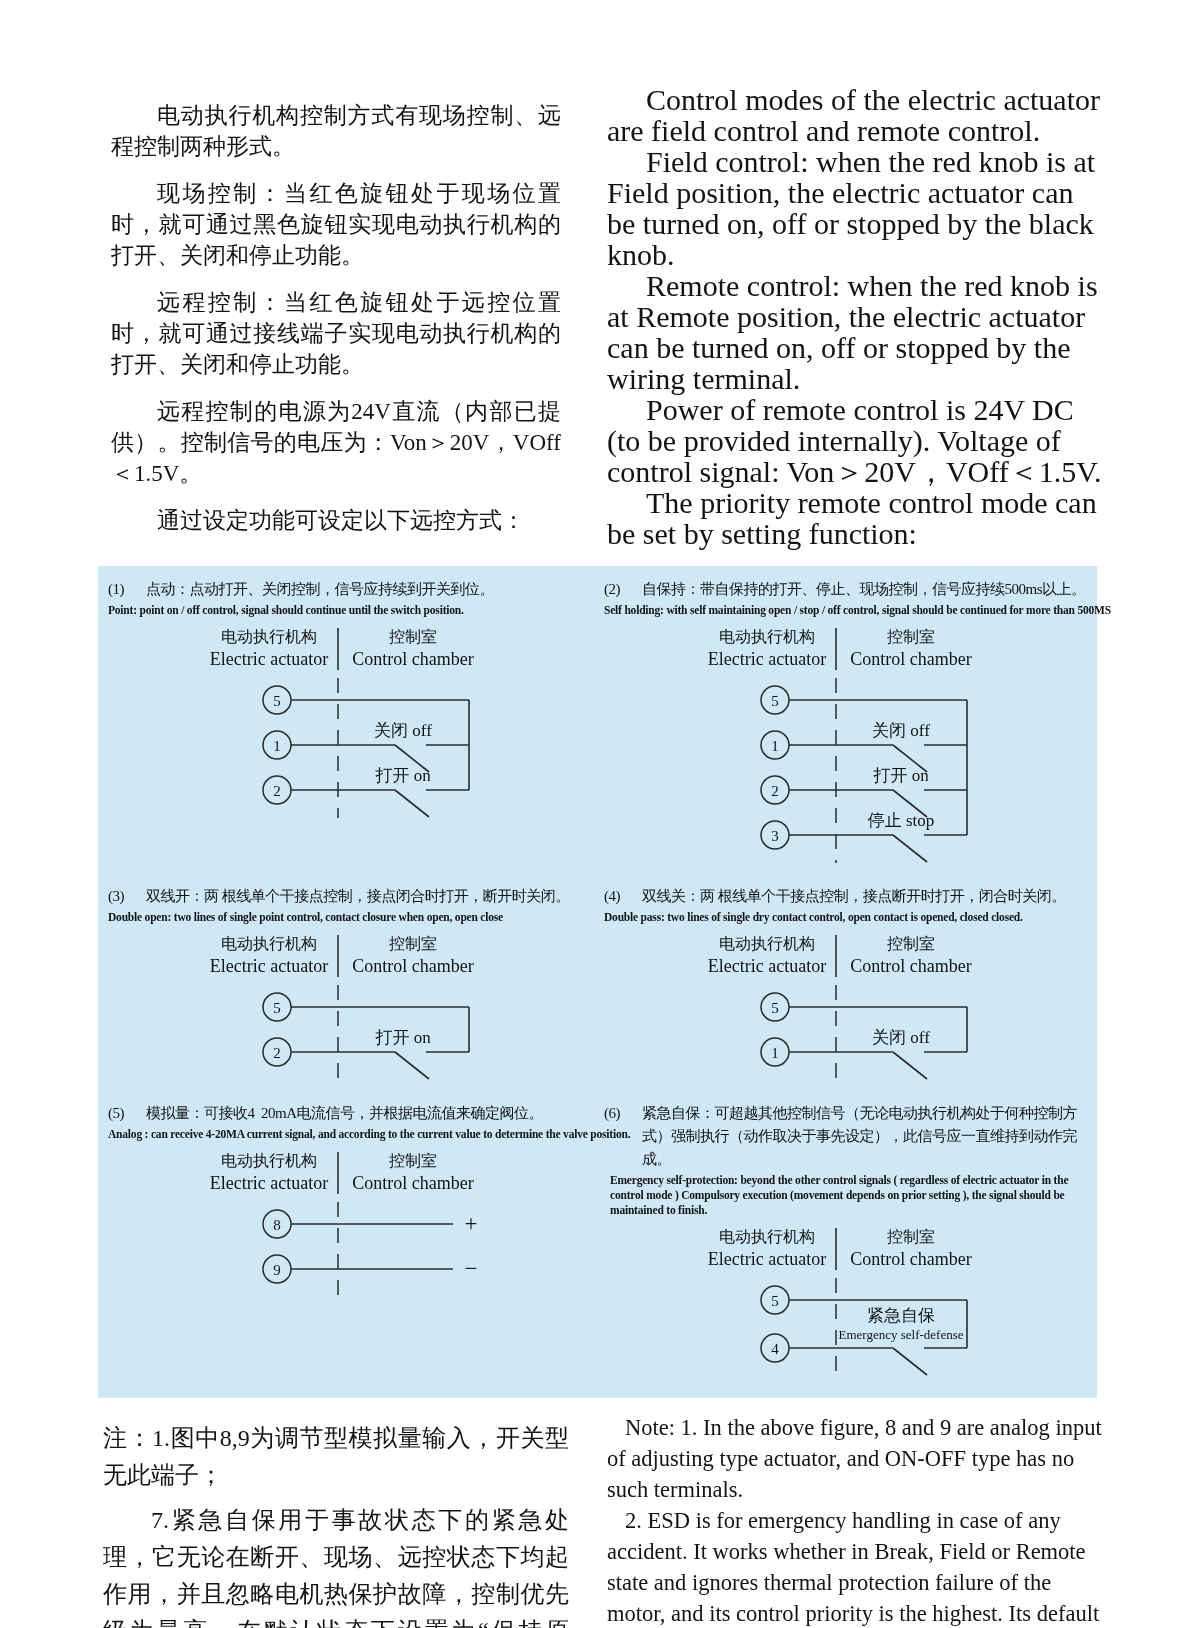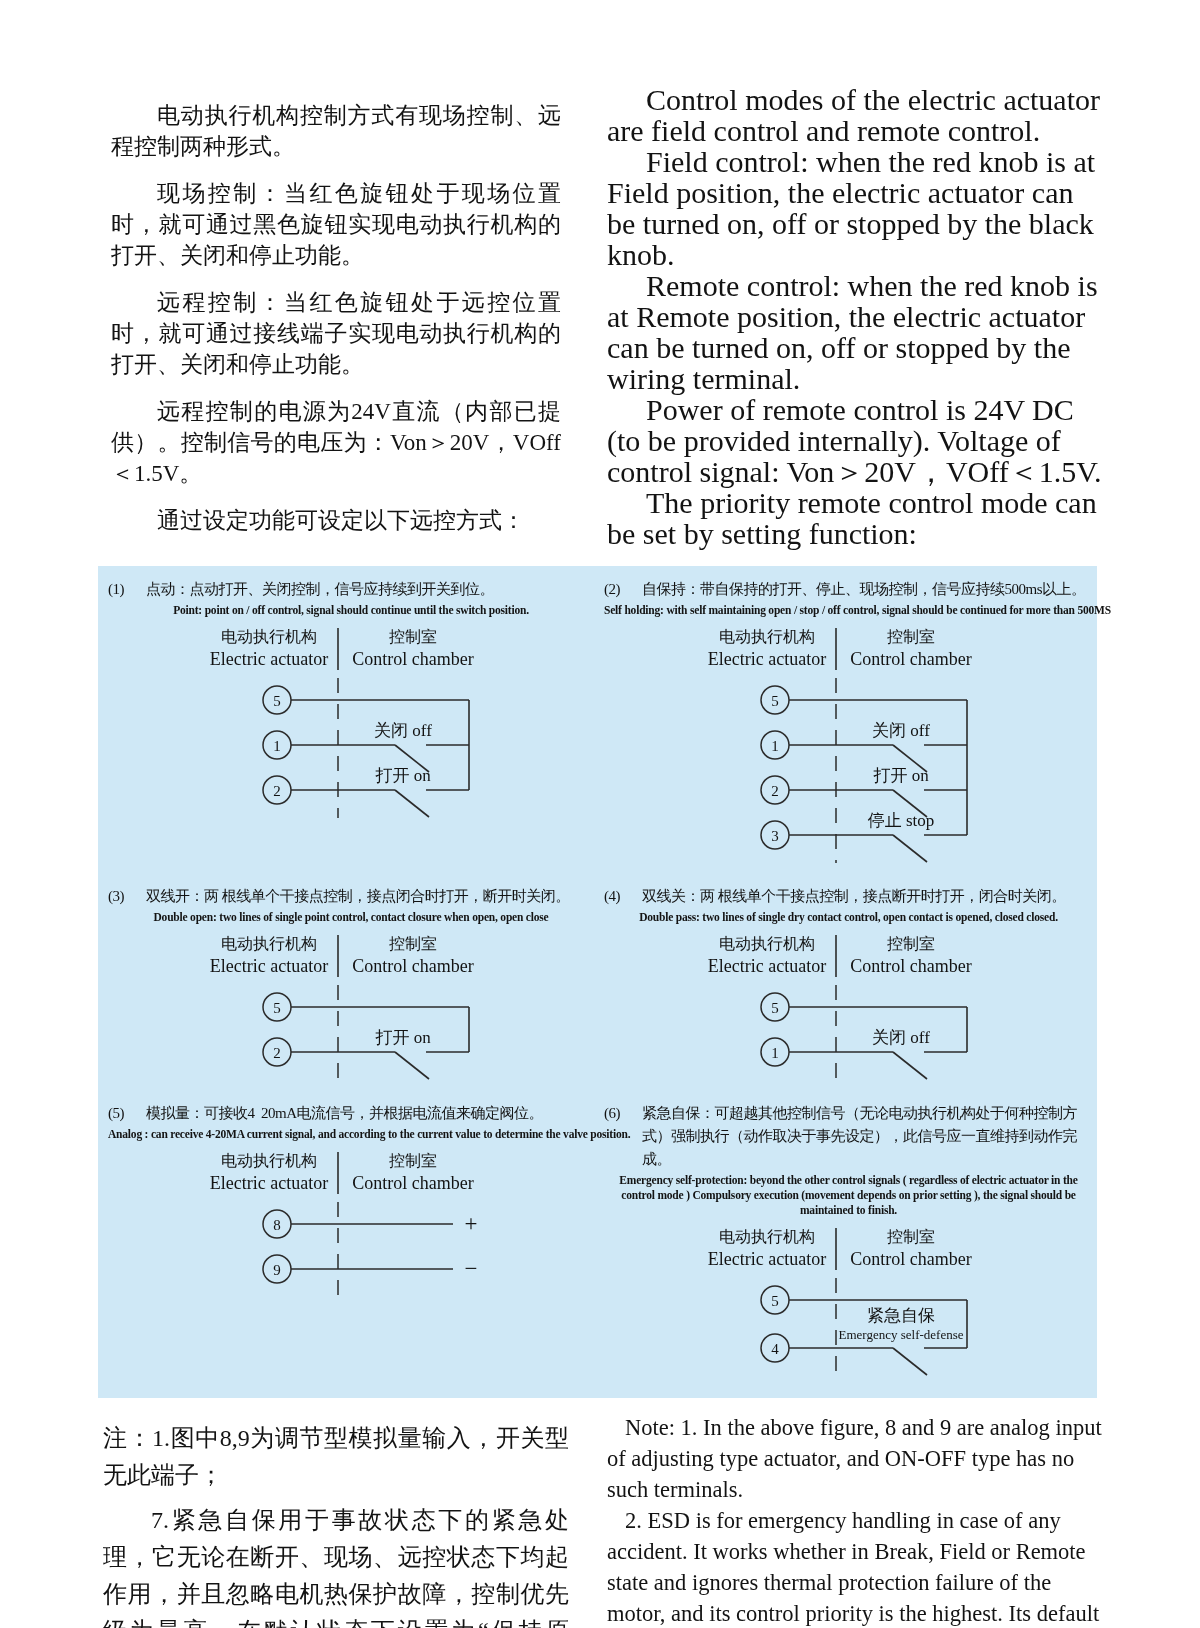--- a/index.html
+++ b/index.html
@@ -14,21 +14,21 @@
   .col-zh p{margin:16px;text-indent:2em;}
   .col-en{width:498px;font-size:30px;line-height:31px;}
   .col-en p{margin:0;text-indent:1.3em;}
 
   .panel{margin:14px 0 0 98px;width:999px;padding:8px 0 16px 0;box-sizing:border-box;}
   .diag-grid{display:grid;grid-template-columns:494px 497px;column-gap:2px;row-gap:16px;align-items:start;padding:2px 2px;}
   .diag{padding:2px 0 0 8px;}
   .diag-head{display:flex;font-size:15px;letter-spacing:-0.5px;line-height:23px;}
   .diag-num{flex:0 0 38px;}
   .diag-title{flex:1;}
-  .diag-sub{font-weight:bold;font-size:11.5px;letter-spacing:-0.2px;line-height:15px;text-align:center;margin-top:2px;white-space:nowrap;}
+  .diag-sub{font-weight:bold;font-size:11.5px;letter-spacing:-0.2px;line-height:15px;margin-top:2px;white-space:nowrap;}
   .diag-sub.wrap{white-space:normal;padding:0 6px;}
   .diag svg{display:block;margin:4px auto 0 auto;}
 
   .notes-cols{display:flex;padding:14px 95px 0 95px;gap:30px;}
   .notes-zh{width:482px;font-size:24px;line-height:37px;text-align:justify;}
   .notes-zh p{margin:8px;text-indent:2em;}
   .notes-zh p:first-child{text-indent:0;}
   .notes-en{width:498px;font-size:22.5px;line-height:31px;}
   .notes-en p{margin:0;text-indent:0.8em;}
 </style>

